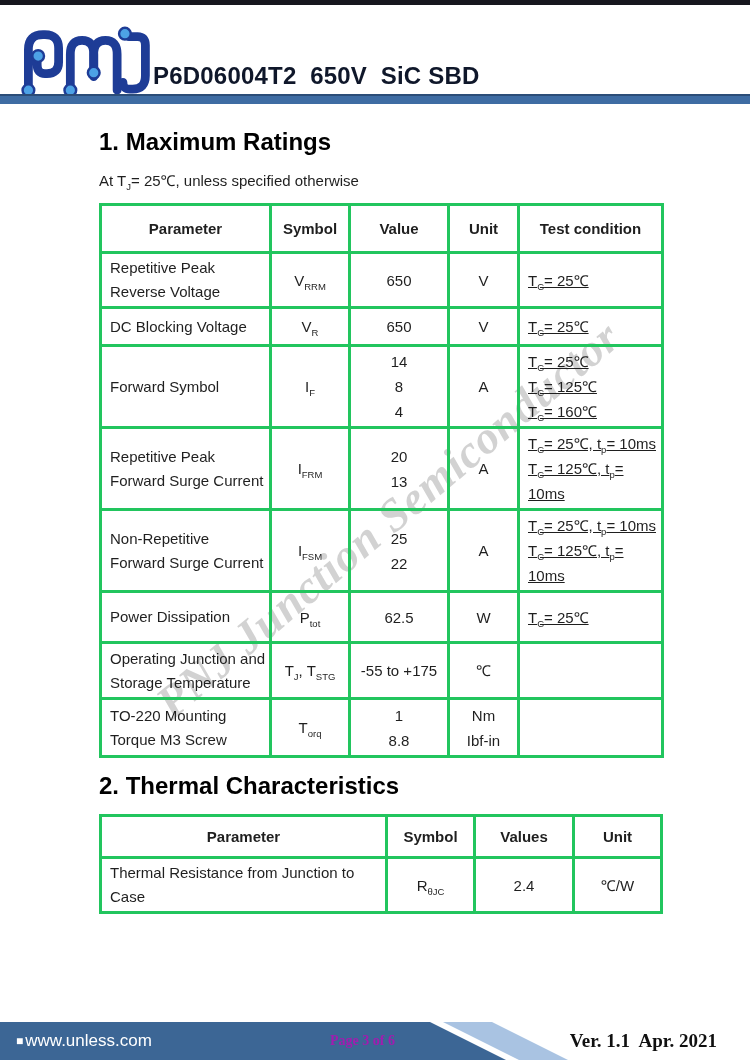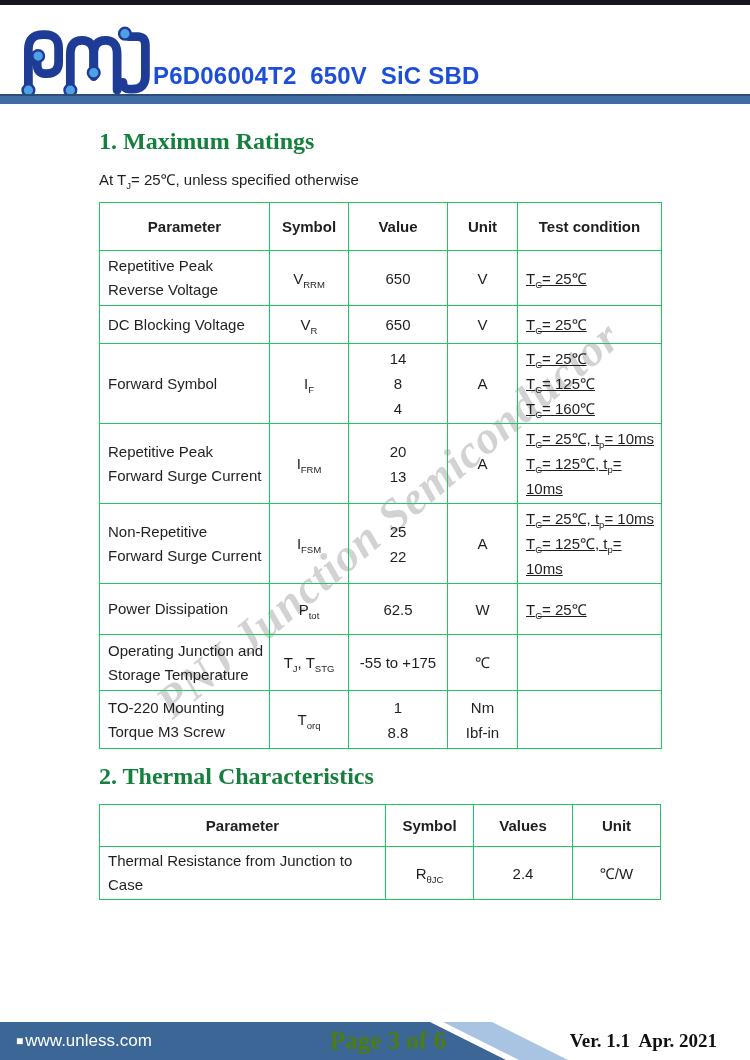--- a/index.html
+++ b/index.html
@@ -2,55 +2,55 @@
 <html><head>
 <meta charset="utf-8">
 <style>
   html,body{margin:0;padding:0;background:#ffffff;}
   .page{position:relative;width:750px;height:1060px;background:#ffffff;overflow:hidden;
         font-family:"Liberation Sans",sans-serif;color:#1f1f1f;}
   .topline{position:absolute;left:0;top:0;width:750px;height:5px;background:#16161e;}
   
   .logo{position:absolute;left:14px;top:20px;width:138px;height:78px;}
   .doc-title{position:absolute;left:153px;top:62px;font-size:24px;font-weight:bold;
-             color:#1d4ed8;white-space:pre;letter-spacing:0.2px;}
+             color:#0f172a;white-space:pre;letter-spacing:0.2px;}
   .divider{position:absolute;left:0;top:94px;width:750px;height:10px;background:#3e6ca3;
            border-top:2px solid #2b4d78;box-sizing:border-box;}
   
   .watermark{position:absolute;left:85px;top:492px;width:610px;height:60px;z-index:0;
              transform:rotate(-40deg);text-align:center;white-space:nowrap;
              font-family:"Liberation Serif",serif;font-style:italic;font-weight:bold;
              font-size:46px;letter-spacing:1px;color:rgba(115,115,115,0.32);}
   
   .content{position:absolute;left:99px;top:128px;width:562px;z-index:1;}
-  .sec-heading{font-size:24px;font-weight:bold;color:#15803d;margin:0 0 14px 0;
-               font-family:Liberation Serif, serif;}
+  .sec-heading{font-size:24px;font-weight:bold;color:#000000;margin:0 0 14px 0;
+               font-family:Liberation Sans, sans-serif;}
   .cond{font-size:15px;margin:0 0 13px 0;}
   table{border-collapse:collapse;width:562px;table-layout:fixed;background:transparent;}
-  td,th{border:1px solid #22c55e;font-size:15px;vertical-align:middle;padding:2px 0;
+  td,th{border:3px solid #22c55e;font-size:15px;vertical-align:middle;padding:2px 0;
         background:transparent;}
   th{font-weight:bold;text-align:center;}
   .c-param{text-align:left;padding-left:8px;padding-right:3px;line-height:24px;}
   .c-center{text-align:center;line-height:25px;}
   .c-test{text-align:left;padding-left:8px;line-height:25px;text-decoration:underline;}
   sub{font-size:9.5px;line-height:0;}
   .t1 .rh{height:48px;}
   .t2 .rh{height:42px;}
   .sec2-gap{margin-top:14px;}
   
   .footer{position:absolute;left:0;top:1022px;width:750px;height:38px;z-index:2;}
   .f-dark{position:absolute;left:0;top:0;width:750px;height:38px;background:#3c6695;
           clip-path:polygon(0 0,430px 0,506px 38px,0 38px);}
   .f-light{position:absolute;left:0;top:0;width:750px;height:38px;background:#a9c3e2;
           clip-path:polygon(443px 0,492px 0,568px 38px,519px 38px);}
   .f-site{position:absolute;left:16px;top:0;height:38px;display:flex;align-items:center;
           color:#ffffff;font-size:17px;}
   .f-bullet{font-size:12px;margin-right:2px;color:#ffffff;}
   .f-page{position:absolute;left:330px;top:0;height:38px;display:flex;align-items:center;
-          color:#4d7c0f;font-size:25px;font-weight:bold;font-family:"Liberation Serif",serif;}
+          color:#a21caf;font-size:14px;font-weight:bold;font-family:"Liberation Serif",serif;}
   .f-ver{position:absolute;right:33px;top:0;height:38px;display:flex;align-items:center;
          color:#101010;font-size:19px;font-weight:bold;white-space:pre;
          font-family:"Liberation Serif",serif;}
 </style>
 </head>
 <body>
 
 <div class="page">
 
   <div class="topline"></div>

